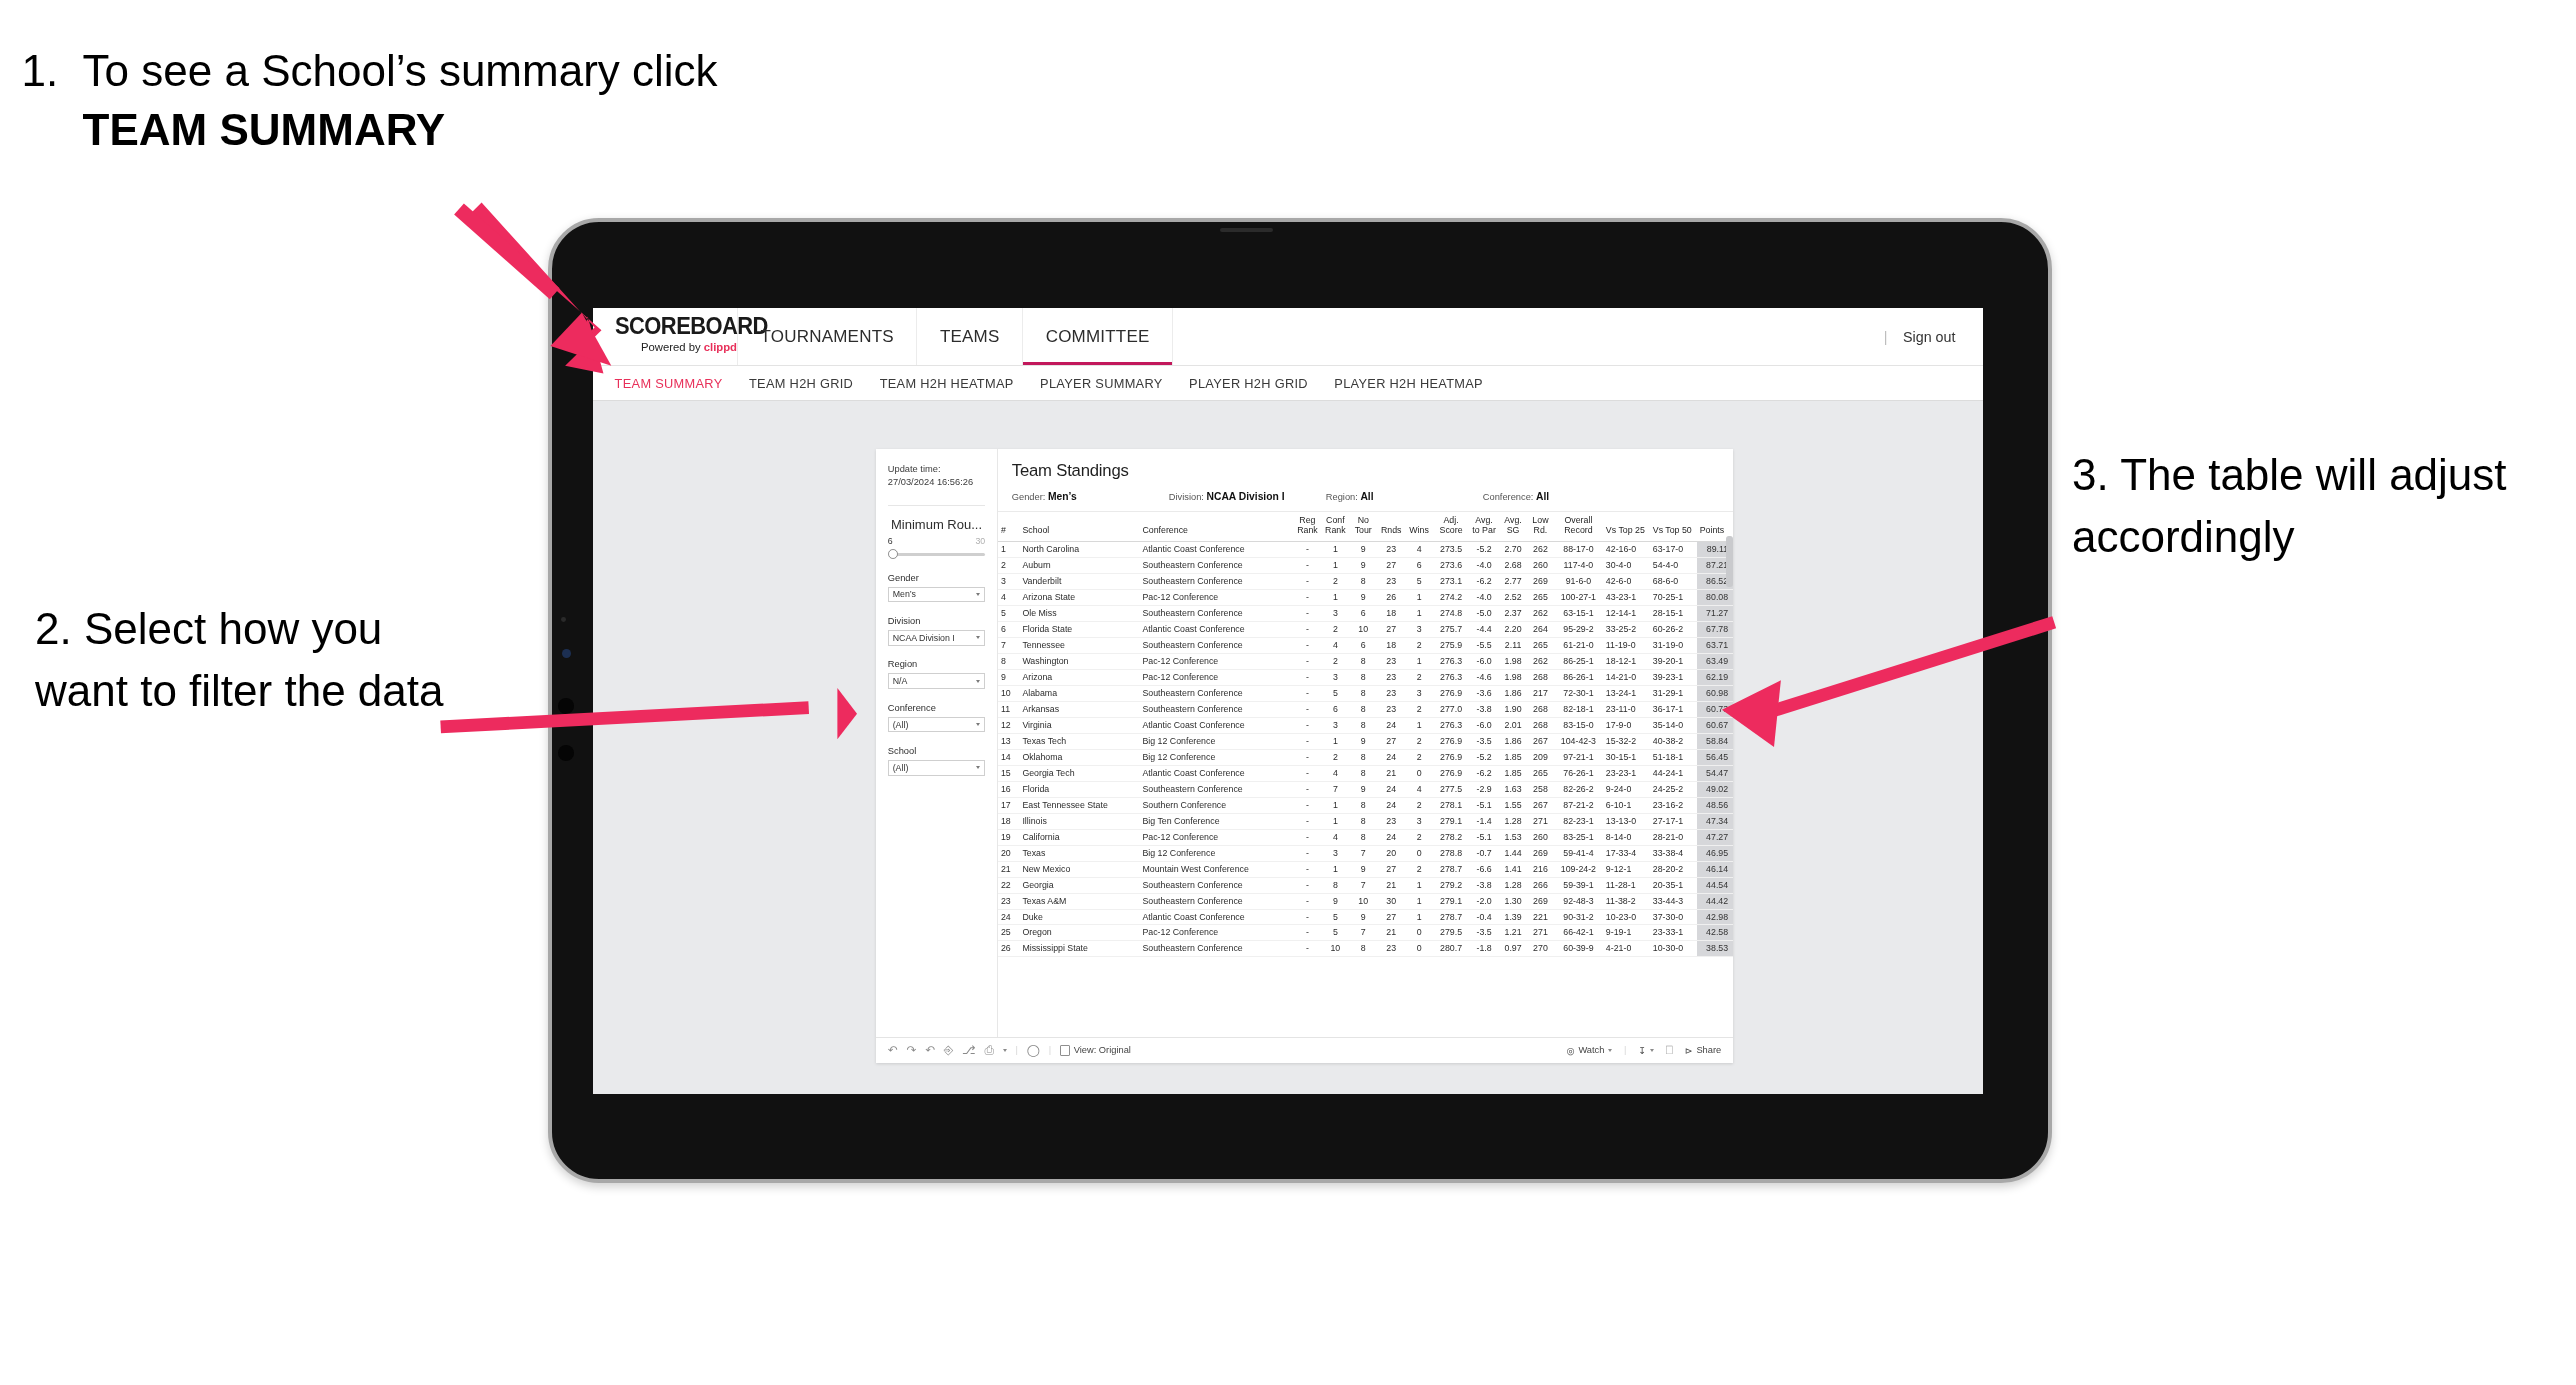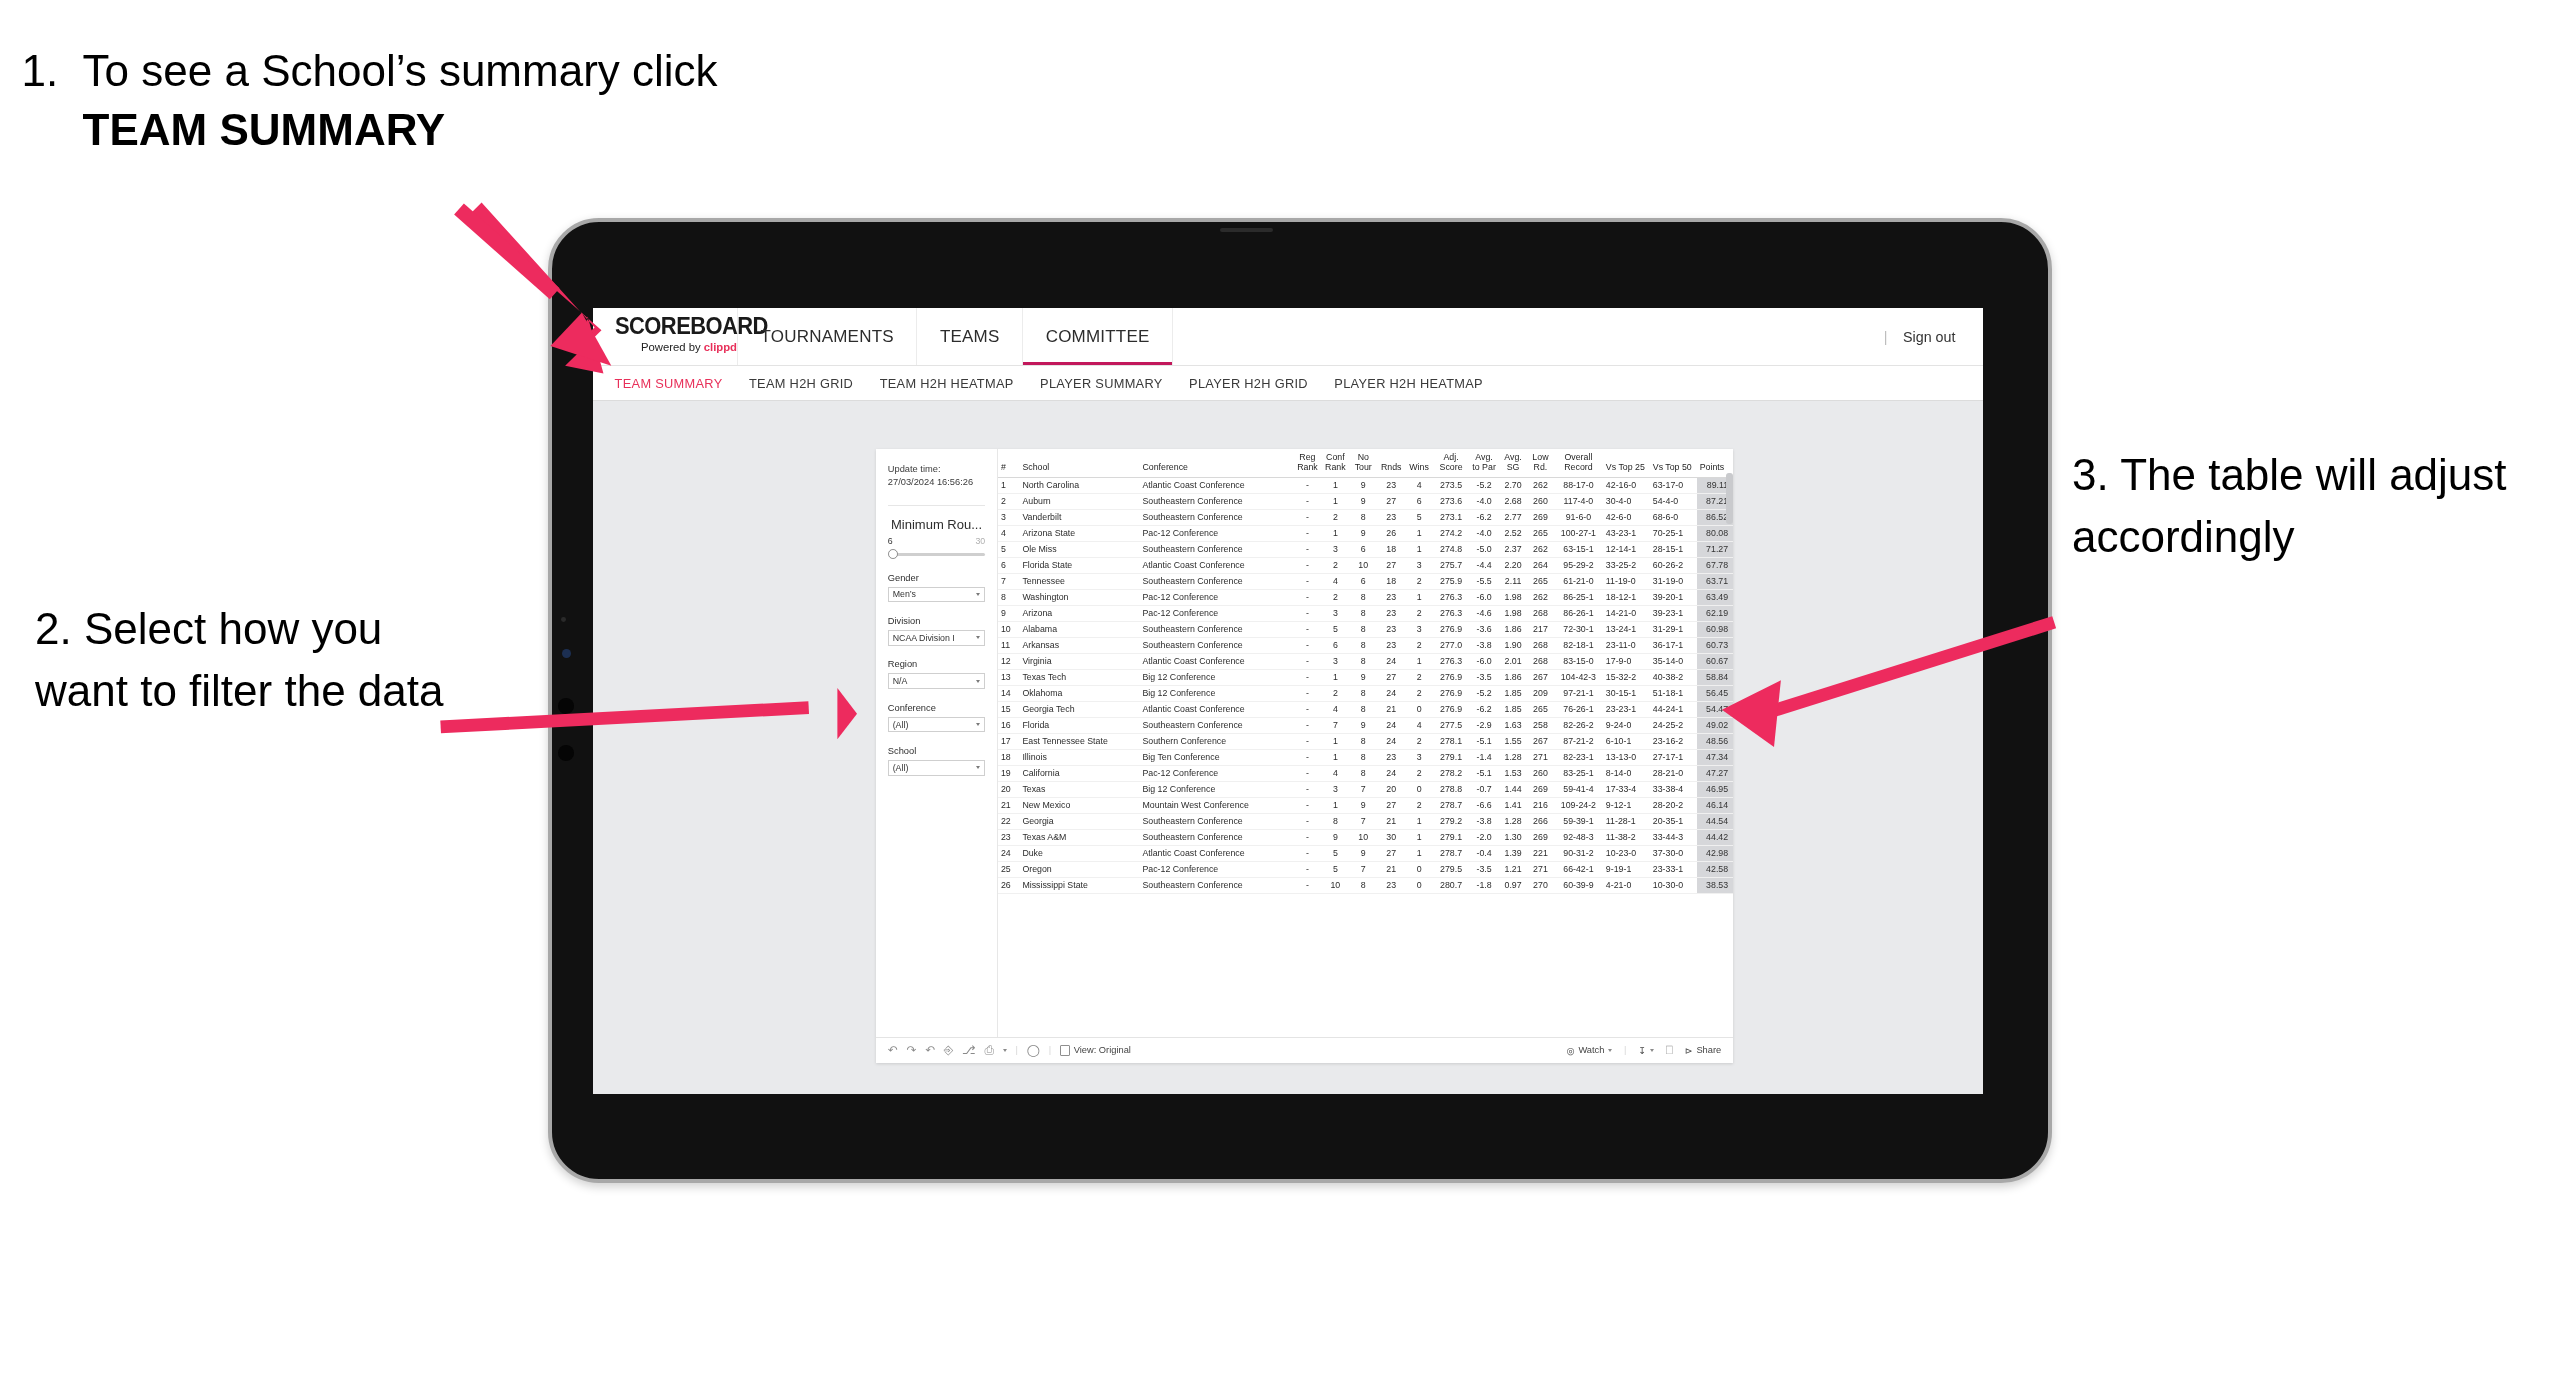--- a/index.html
+++ b/index.html
@@ -406,20 +406,29 @@
             <div class="filter-block">
               <div class="filter-label">School</div>
               <div class="select">
                 <span>(All)</span>
                 <span class="caret"></span>
               </div>
             </div>
           </div>
 
           <div id="standings">
+            <div id="st-head">
+              <div id="st-title">Team Standings</div>
+              <div id="st-meta">
+                <span class="mitem"><span>Gender:</span> <b>Men’s</b></span>
+                <span class="mitem"><span>Division:</span> <b>NCAA Division I</b></span>
+                <span class="mitem"><span>Region:</span> <b>All</b></span>
+                <span class="mitem"><span>Conference:</span> <b>All</b></span>
+              </div>
+            </div>
 
             <div id="table-wrap">
               <table>
                 <thead>
                   <tr>
                     <th class="c-rank">#</th>
                     <th class="c-school">School</th>
                     <th class="c-conf">Conference</th>
                     <th class="c-num">Reg Rank</th>
                     <th class="c-num">Conf Rank</th>

